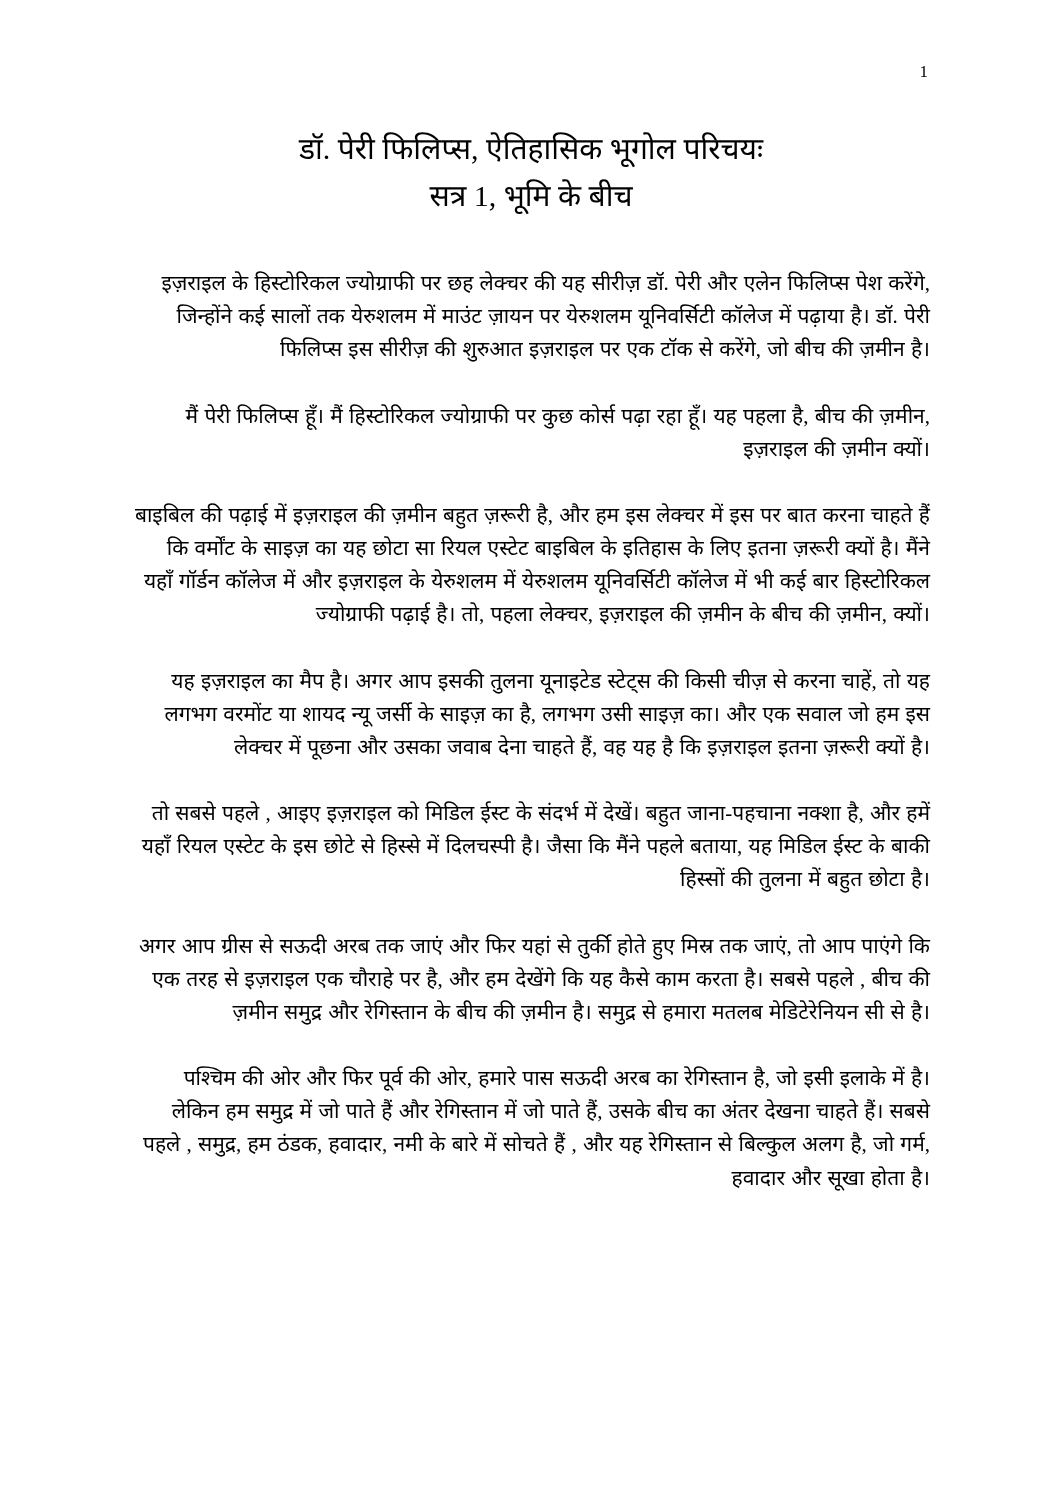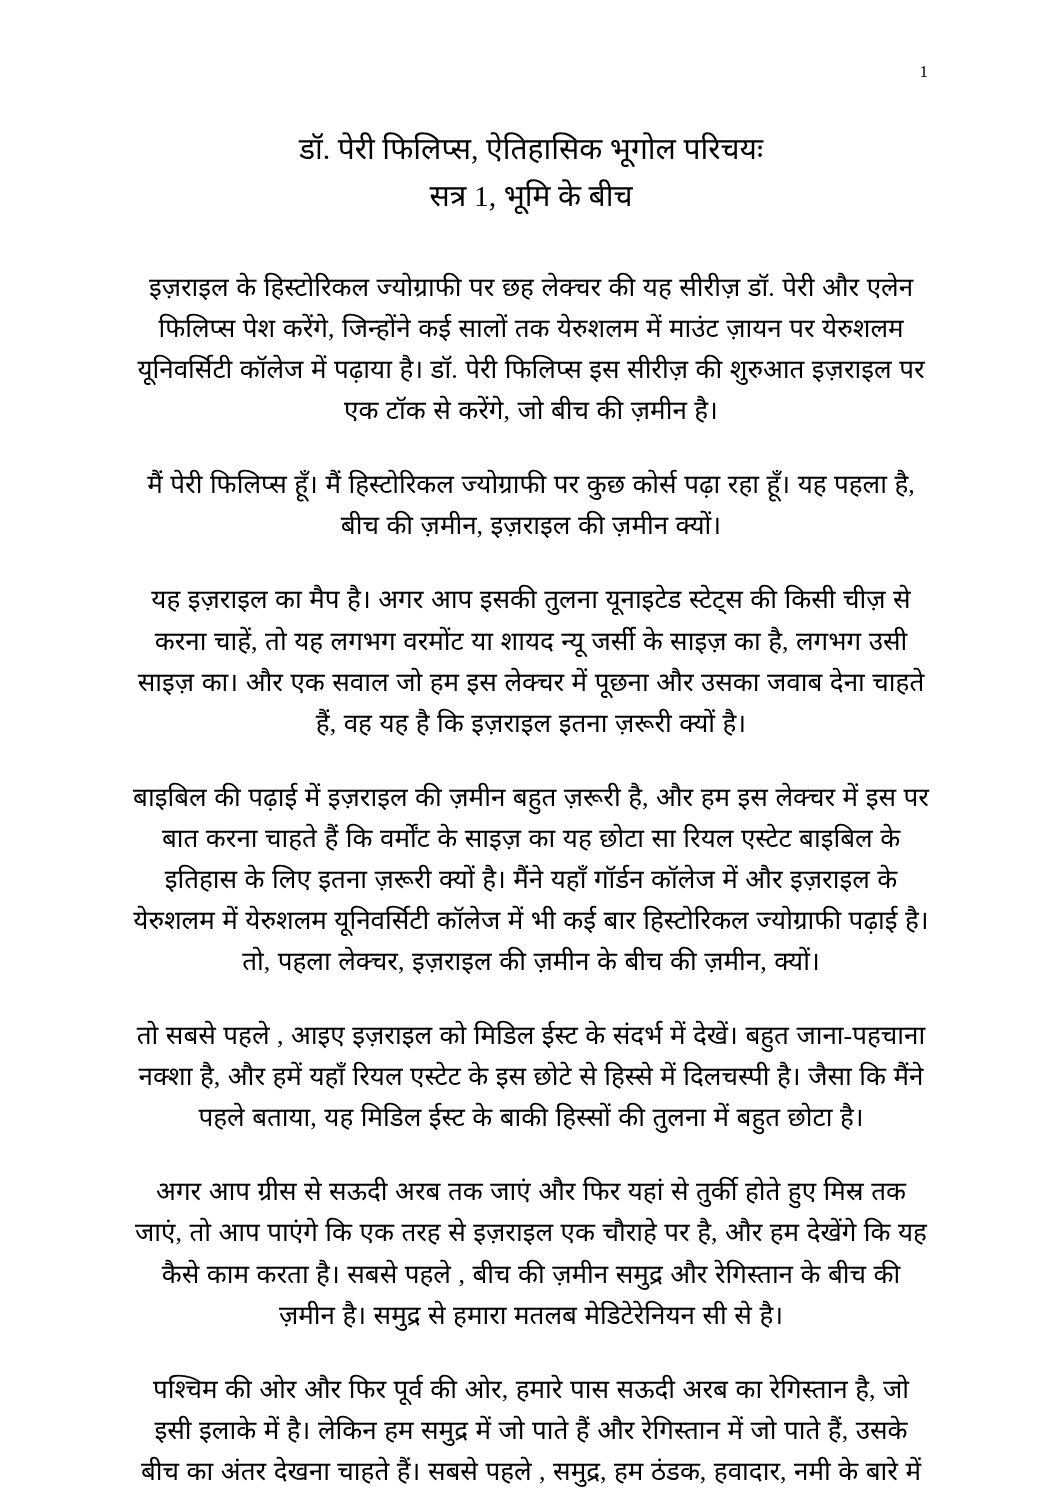--- a/index.html
+++ b/index.html
@@ -37,43 +37,43 @@
     font-size: 30px;
     line-height: 1.55;
     color: #000000;
   }
 
   .doc-body {
     margin-top: 48px;
   }
 
   .doc-body p {
-    font-size: 26px;
+    font-size: 21px;
     line-height: 1.58;
     margin-bottom: 33px;
-    text-align: center;
+    text-align: right;
     color: #000000;
     word-spacing: 1px;
   }
 </style>
 </head>
 <body>
 
 <div class="page">
 
   <div class="page-number">1</div>
 
   <h1 class="doc-title">
     <span>डॉ. पेरी फिलिप्स, ऐतिहासिक भूगोल परिचयः</span><br>
     <span>सत्र 1, भूमि के बीच</span>
   </h1>
 
   <div class="doc-body">
     <p>इज़राइल के हिस्टोरिकल ज्योग्राफी पर छह लेक्चर की यह सीरीज़ डॉ. पेरी और एलेन फिलिप्स पेश करेंगे, जिन्होंने कई सालों तक येरुशलम में माउंट ज़ायन पर येरुशलम यूनिवर्सिटी कॉलेज में पढ़ाया है। डॉ. पेरी फिलिप्स इस सीरीज़ की शुरुआत इज़राइल पर एक टॉक से करेंगे, जो बीच की ज़मीन है।</p>
     <p>मैं पेरी फिलिप्स हूँ। मैं हिस्टोरिकल ज्योग्राफी पर कुछ कोर्स पढ़ा रहा हूँ। यह पहला है, बीच की ज़मीन, इज़राइल की ज़मीन क्यों।</p>
+    <p>बाइबिल की पढ़ाई में इज़राइल की ज़मीन बहुत ज़रूरी है, और हम इस लेक्चर में इस पर बात करना चाहते हैं कि वर्मोंट के साइज़ का यह छोटा सा रियल एस्टेट बाइबिल के इतिहास के लिए इतना ज़रूरी क्यों है। मैंने यहाँ गॉर्डन कॉलेज में और इज़राइल के येरुशलम में येरुशलम यूनिवर्सिटी कॉलेज में भी कई बार हिस्टोरिकल ज्योग्राफी पढ़ाई है। तो, पहला लेक्चर, इज़राइल की ज़मीन के बीच की ज़मीन, क्यों।</p>
     <p>यह इज़राइल का मैप है। अगर आप इसकी तुलना यूनाइटेड स्टेट्स की किसी चीज़ से करना चाहें, तो यह लगभग वरमोंट या शायद न्यू जर्सी के साइज़ का है, लगभग उसी साइज़ का। और एक सवाल जो हम इस लेक्चर में पूछना और उसका जवाब देना चाहते हैं, वह यह है कि इज़राइल इतना ज़रूरी क्यों है।</p>
-    <p>बाइबिल की पढ़ाई में इज़राइल की ज़मीन बहुत ज़रूरी है, और हम इस लेक्चर में इस पर बात करना चाहते हैं कि वर्मोंट के साइज़ का यह छोटा सा रियल एस्टेट बाइबिल के इतिहास के लिए इतना ज़रूरी क्यों है। मैंने यहाँ गॉर्डन कॉलेज में और इज़राइल के येरुशलम में येरुशलम यूनिवर्सिटी कॉलेज में भी कई बार हिस्टोरिकल ज्योग्राफी पढ़ाई है। तो, पहला लेक्चर, इज़राइल की ज़मीन के बीच की ज़मीन, क्यों।</p>
     <p>तो सबसे पहले , आइए इज़राइल को मिडिल ईस्ट के संदर्भ में देखें। बहुत जाना-पहचाना नक्शा है, और हमें यहाँ रियल एस्टेट के इस छोटे से हिस्से में दिलचस्पी है। जैसा कि मैंने पहले बताया, यह मिडिल ईस्ट के बाकी हिस्सों की तुलना में बहुत छोटा है।</p>
     <p>अगर आप ग्रीस से सऊदी अरब तक जाएं और फिर यहां से तुर्की होते हुए मिस्र तक जाएं, तो आप पाएंगे कि एक तरह से इज़राइल एक चौराहे पर है, और हम देखेंगे कि यह कैसे काम करता है। सबसे पहले , बीच की ज़मीन समुद्र और रेगिस्तान के बीच की ज़मीन है। समुद्र से हमारा मतलब मेडिटेरेनियन सी से है।</p>
     <p>पश्चिम की ओर और फिर पूर्व की ओर, हमारे पास सऊदी अरब का रेगिस्तान है, जो इसी इलाके में है। लेकिन हम समुद्र में जो पाते हैं और रेगिस्तान में जो पाते हैं, उसके बीच का अंतर देखना चाहते हैं। सबसे पहले , समुद्र, हम ठंडक, हवादार, नमी के बारे में सोचते हैं , और यह रेगिस्तान से बिल्कुल अलग है, जो गर्म, हवादार और सूखा होता है।</p>
   </div>
 
 </div>
 
 </body></html>

